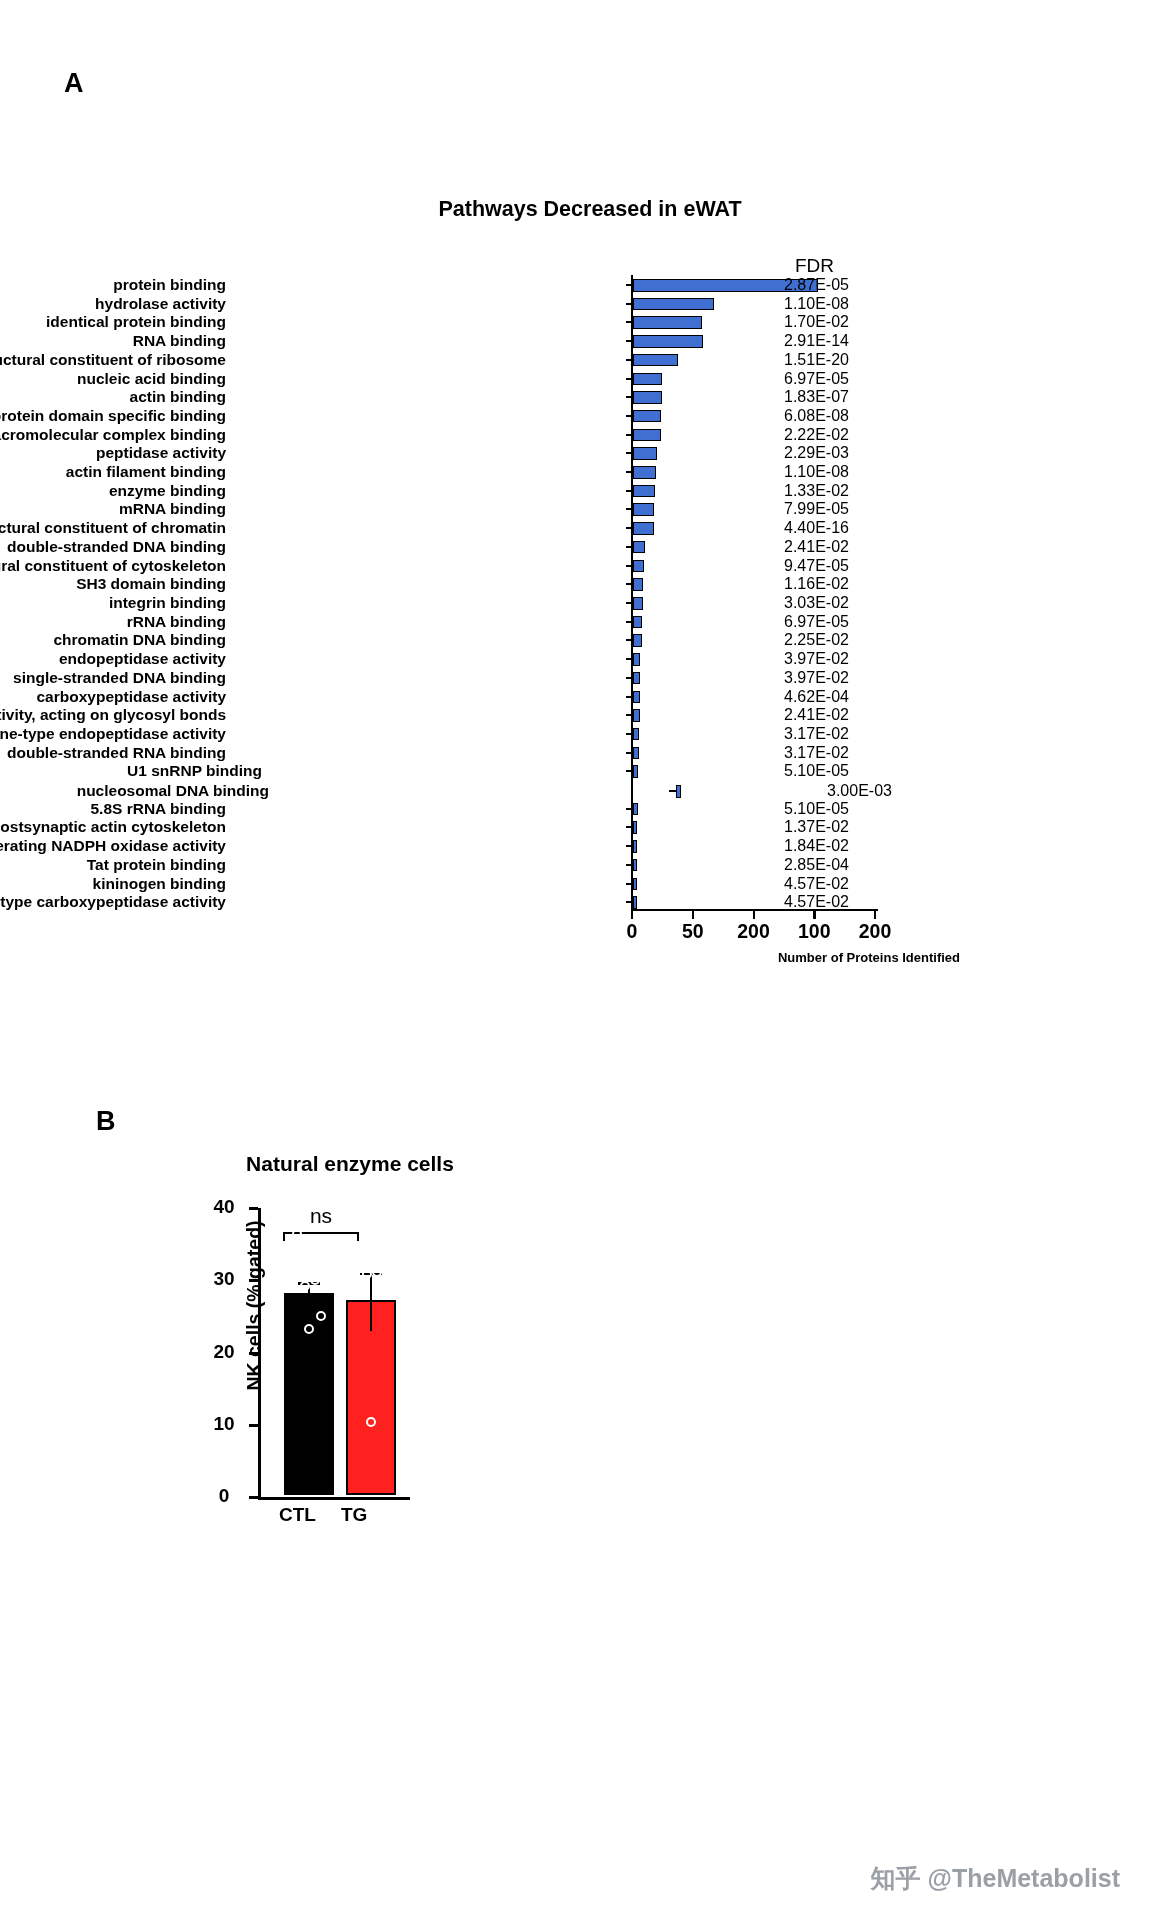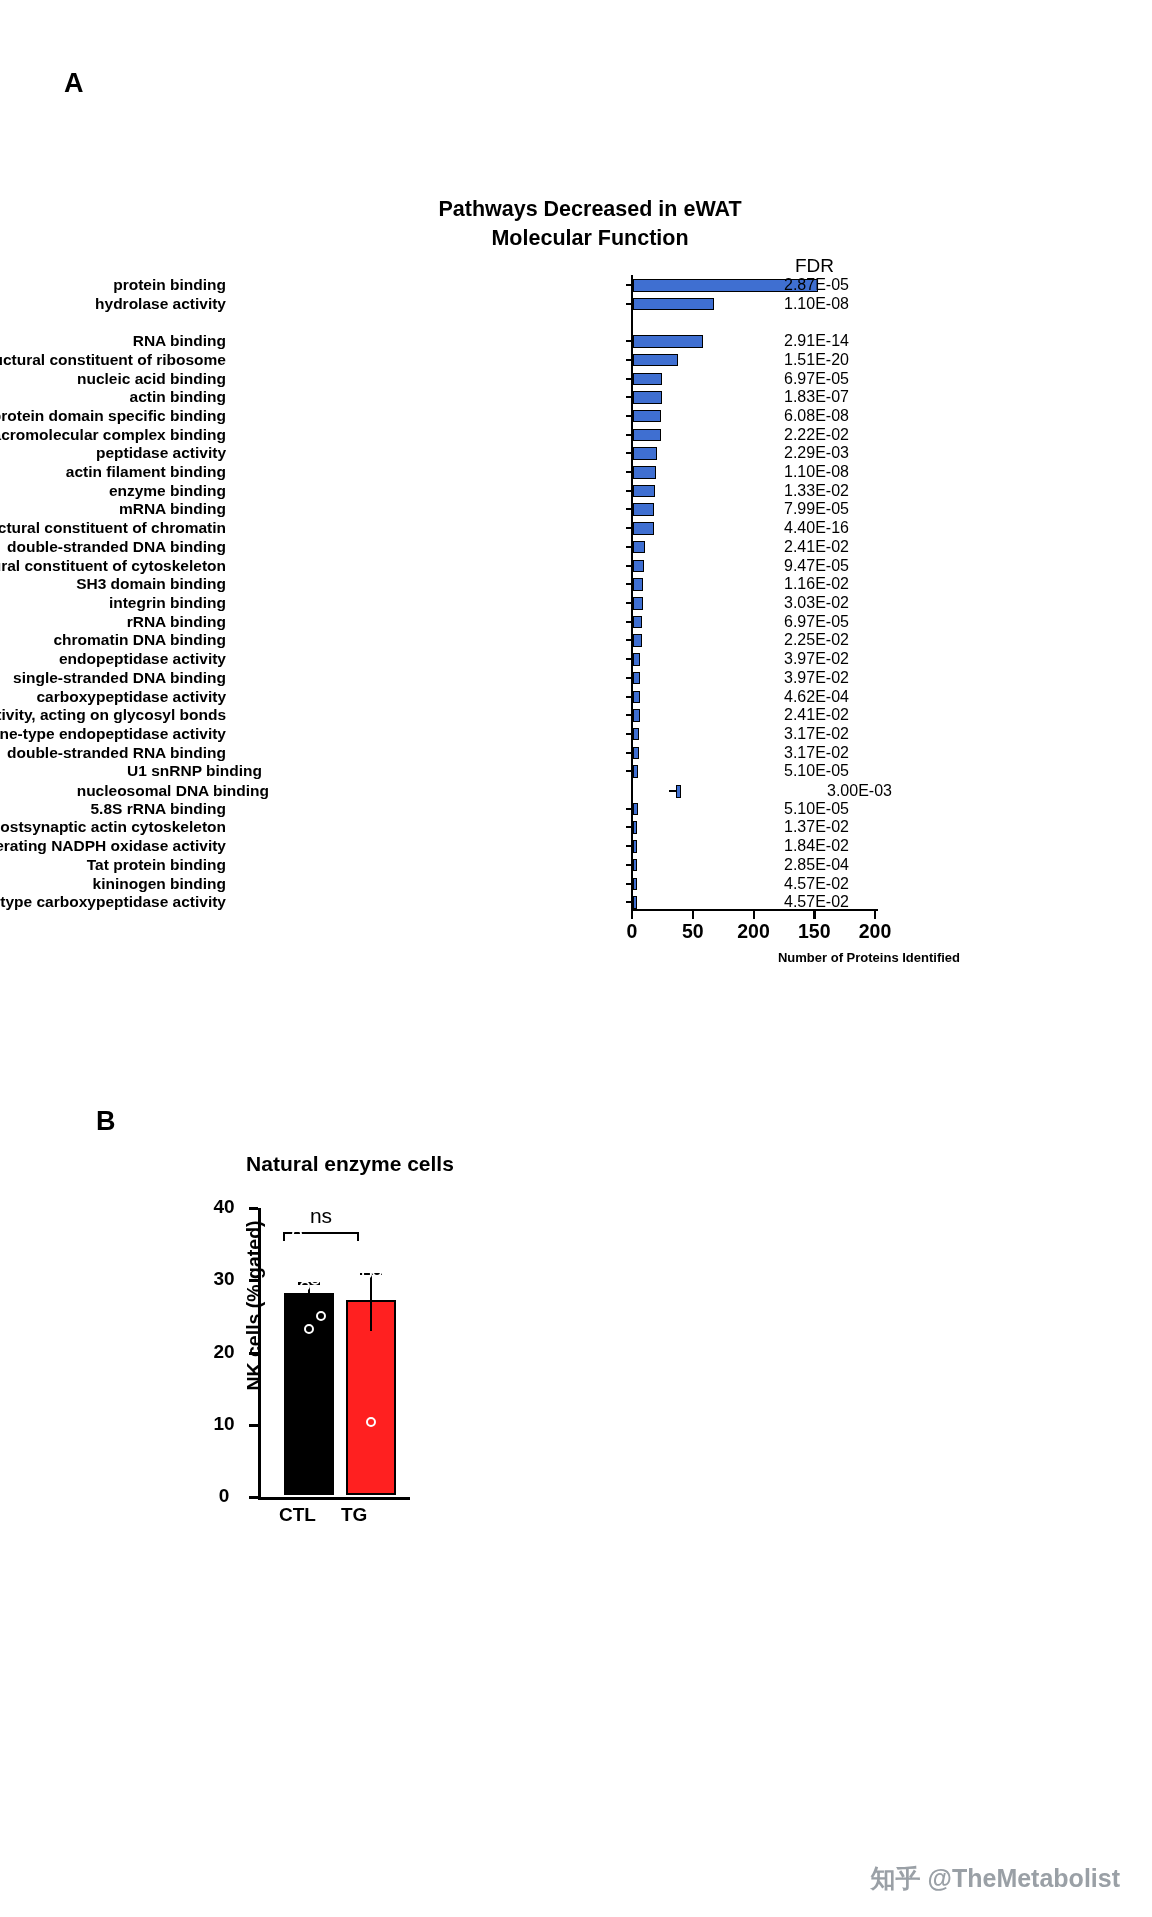--- a/index.html
+++ b/index.html
@@ -295,37 +295,42 @@
 </style>
 </head>
 <body>
 
 <div id="panel-a-letter" class="panel-letter">A</div>
 
 <div id="panel-a">
 
   <div id="panel-a-title">
     <span class="l1">Pathways Decreased in eWAT</span>
-    <span class="l2">Molecular Function</span>
   </div>
 
   <div id="fdr-header">FDR</div>
 
   <div id="chart-a">
       <div class="row" style="top: 0px;">
         <div class="cat-label">protein binding</div>
         <div class="tick"></div>
         <div class="bar" style="width: 184.68px; background: rgb(63, 111, 209);"></div>
         <div class="fdr">2.87E-05</div>
       </div>
       <div class="row" style="top: 18.7059px;">
         <div class="cat-label">hydrolase activity</div>
         <div class="tick"></div>
         <div class="bar" style="width: 81.405px; background: rgb(63, 111, 209);"></div>
         <div class="fdr">1.10E-08</div>
+      </div>
+      <div class="row" style="top: 37.4118px;">
+        <div class="cat-label">identical protein binding</div>
+        <div class="tick"></div>
+        <div class="bar" style="width: 69.255px; background: rgb(63, 111, 209);"></div>
+        <div class="fdr">1.70E-02</div>
       </div>
       <div class="row" style="top: 56.1176px;">
         <div class="cat-label">RNA binding</div>
         <div class="tick"></div>
         <div class="bar" style="width: 70.47px; background: rgb(63, 111, 209);"></div>
         <div class="fdr">2.91E-14</div>
       </div>
       <div class="row" style="top: 74.8235px;">
         <div class="cat-label">structural constituent of ribosome</div>
         <div class="tick"></div>
@@ -512,21 +517,21 @@
   <div id="axis-h"></div>
 
   <div id="xaxis-title">Number of Proteins Identified</div>
 <div class="xtick" style="left: 631px;"></div>
     <div class="xticklabel" style="left: 602px;">0</div>
     <div class="xtick" style="left: 691.75px;"></div>
     <div class="xticklabel" style="left: 662.75px;">50</div>
     <div class="xtick" style="left: 752.5px;"></div>
     <div class="xticklabel" style="left: 723.5px;">200</div>
     <div class="xtick" style="left: 813.25px;"></div>
-    <div class="xticklabel" style="left: 784.25px;">150</div>
+    <div class="xticklabel" style="left: 784.25px;">100</div>
     <div class="xtick" style="left: 874px;"></div>
     <div class="xticklabel" style="left: 845px;">200</div>
   </div>
 
 <div id="panel-b-letter" class="panel-letter">B</div>
 
 <div id="panel-b">
   <div id="panel-b-title">Natural enzyme cells</div>
 
   <div id="plot-b">

